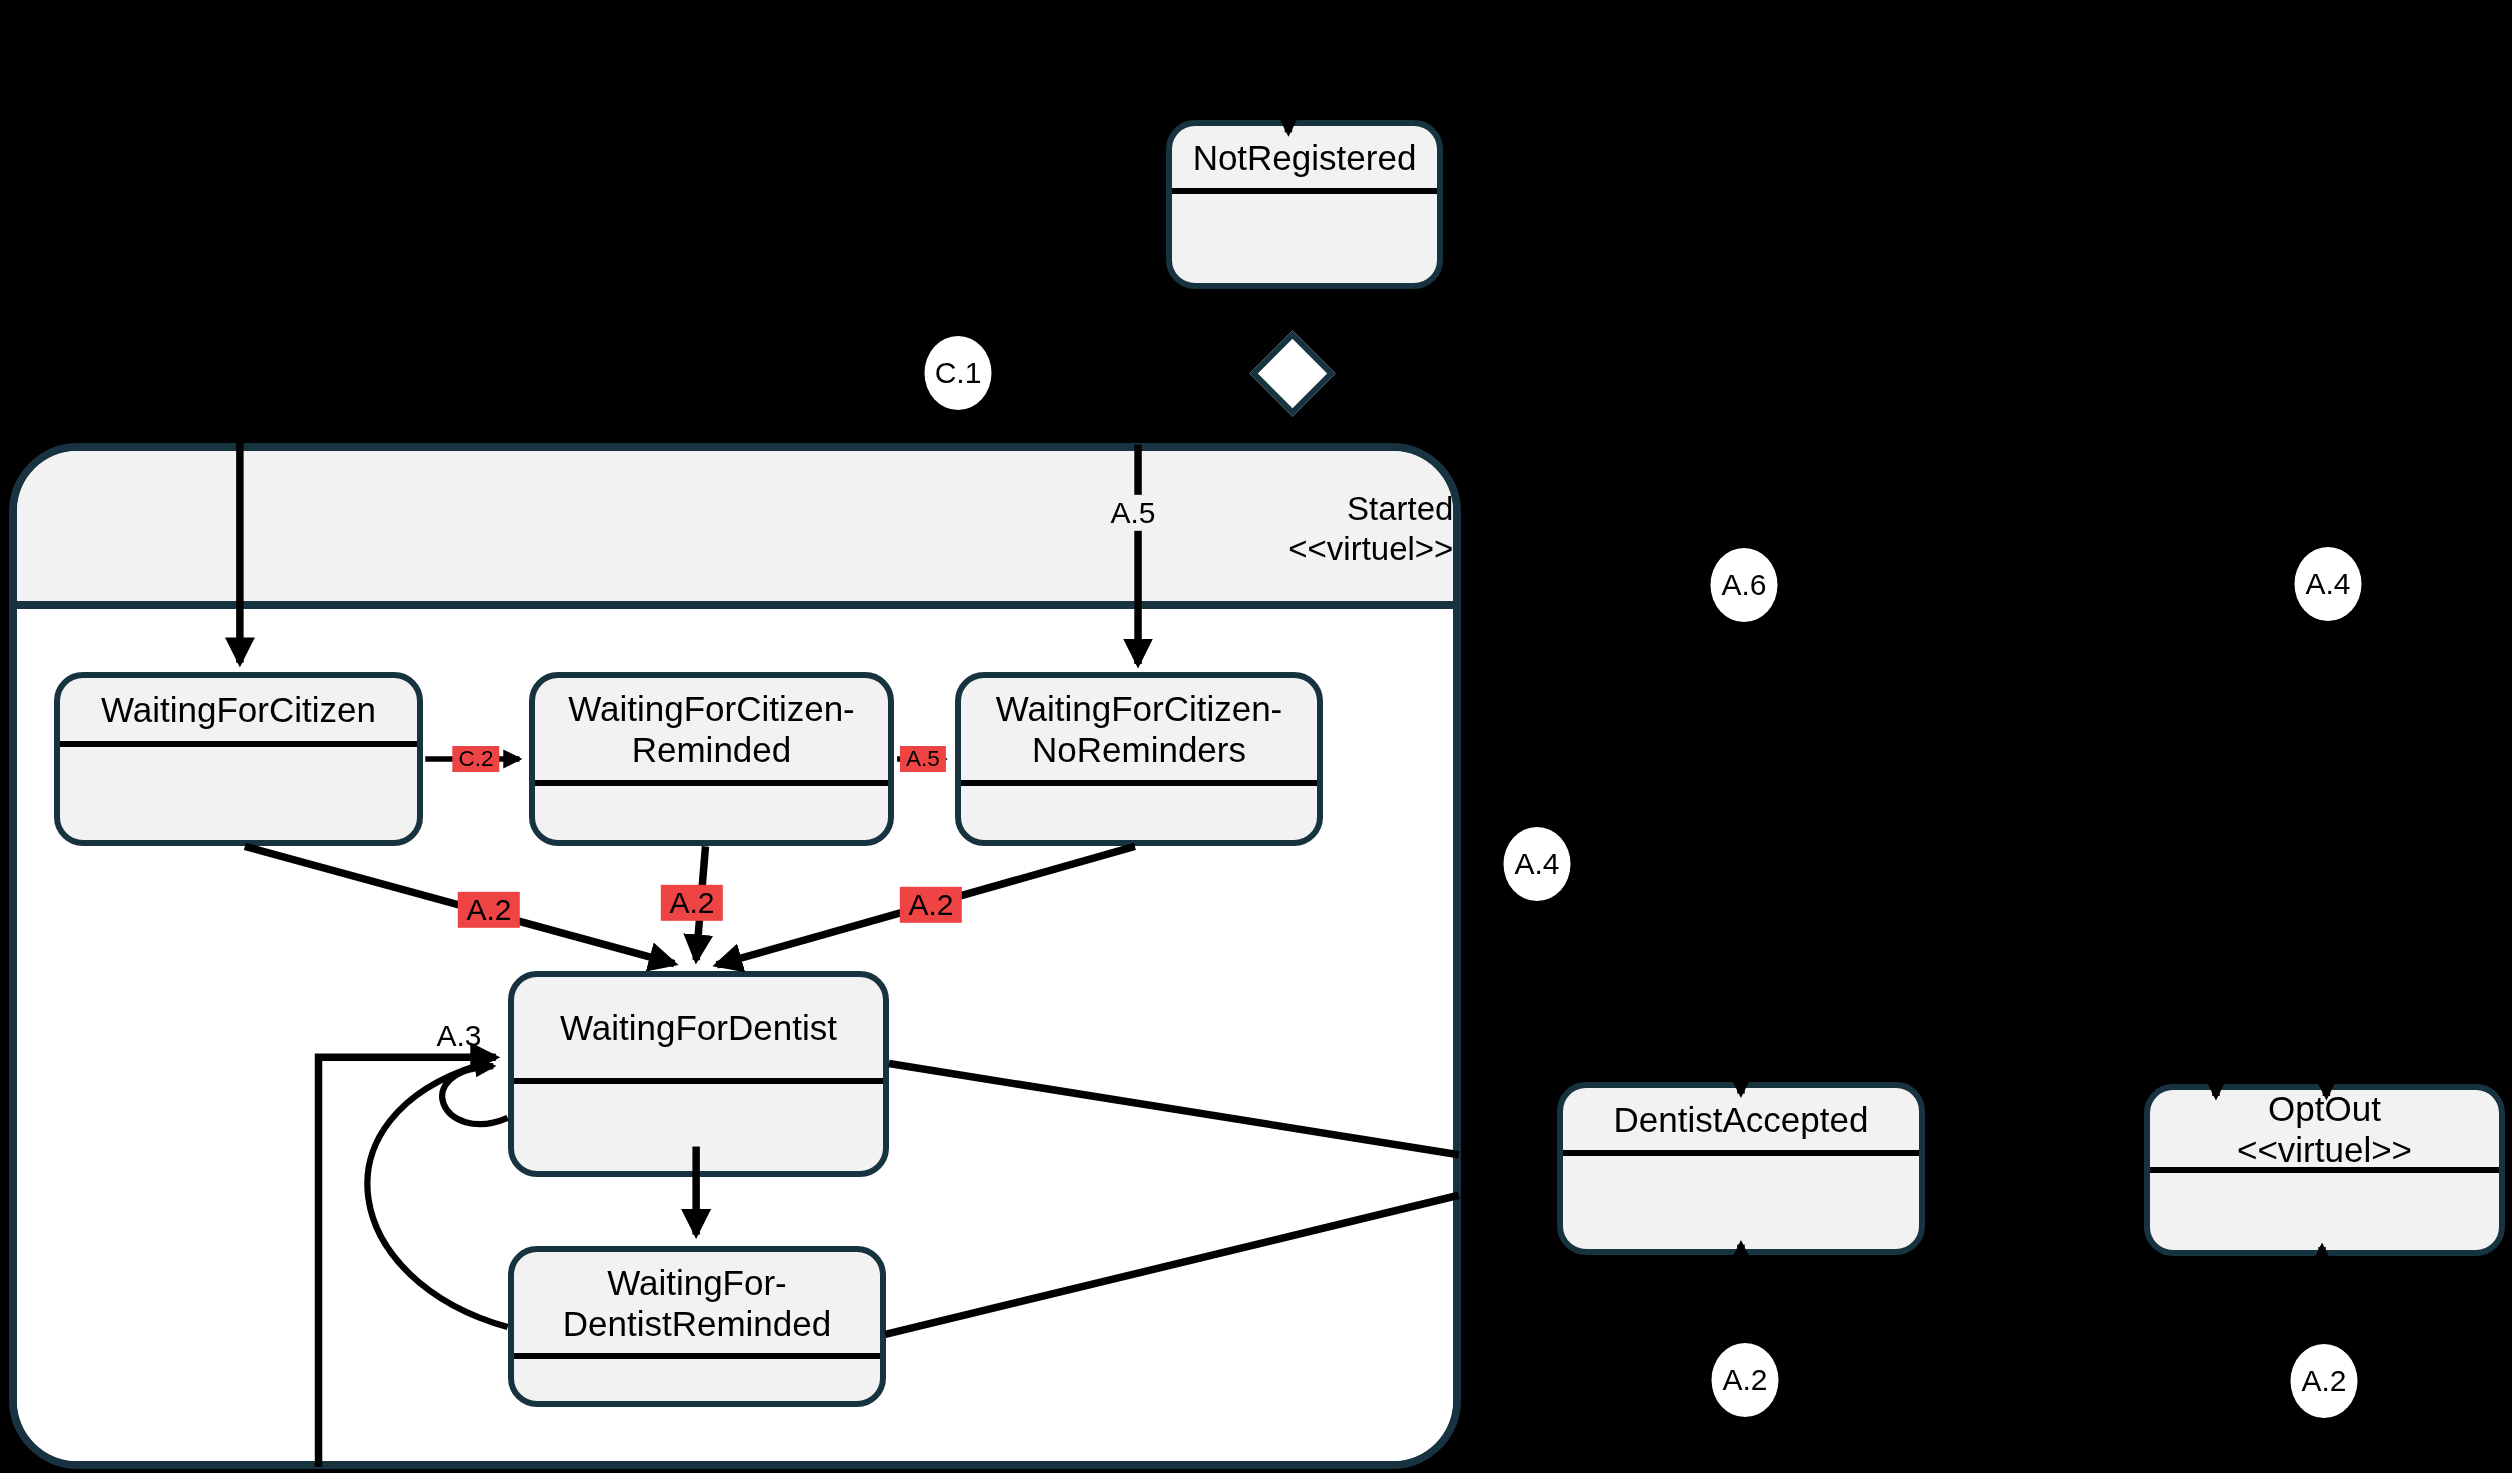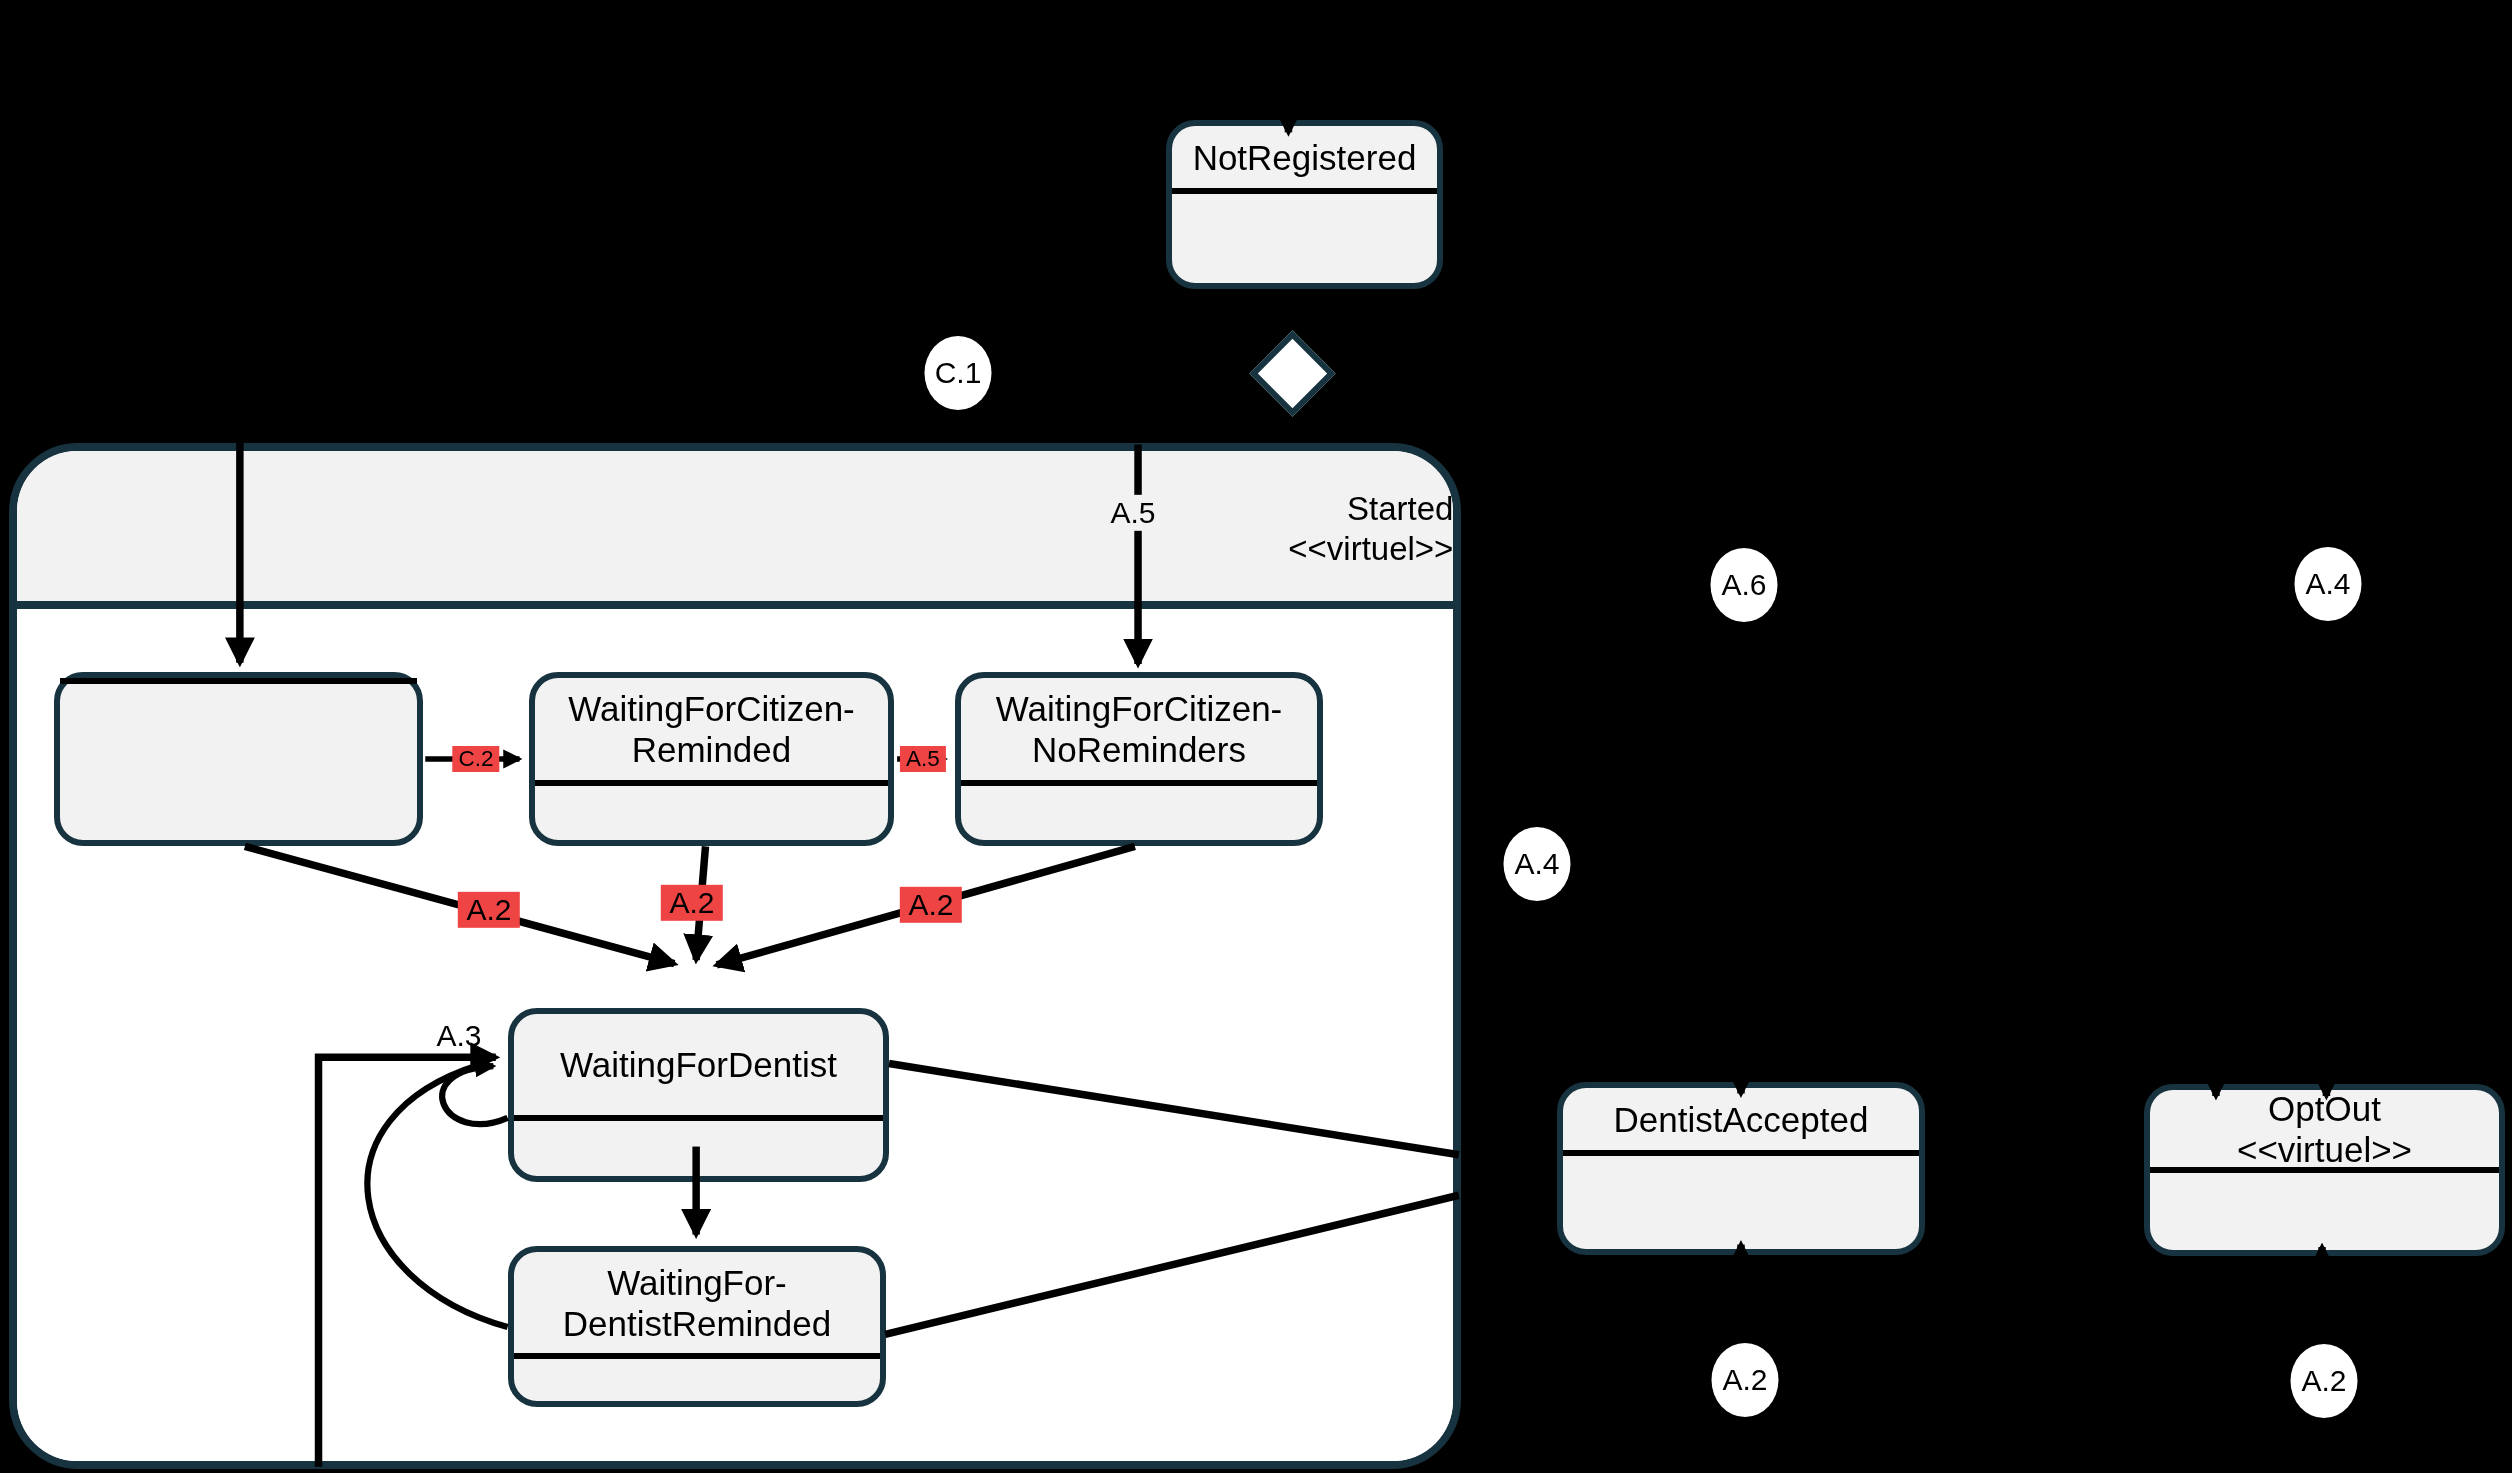--- a/index.html
+++ b/index.html
@@ -58,20 +58,23 @@
 
   <div class="state" style="left:1156px;top:120px;width:277px;height:169px;margin-left:10px;">
     <div class="st-title" style="height:62px;">
       <span>NotRegistered</span>
     </div>
     <div class="st-divider"></div>
     <div class="st-body"></div>
   </div>
 
   <div class="state" style="left:54px;top:672px;width:369px;height:174px;">
+    <div class="st-title" style="height:63px;">
+      <span>WaitingForCitizen</span>
+    </div>
     <div class="st-divider"></div>
     <div class="st-body"></div>
   </div>
 
   <div class="state" style="left:529px;top:672px;width:365px;height:174px;">
     <div class="st-title" style="height:102px;">
       <span>WaitingForCitizen-</span>
       <span>Reminded</span>
     </div>
     <div class="st-divider"></div>
@@ -80,21 +83,21 @@
 
   <div class="state" style="left:955px;top:672px;width:368px;height:174px;">
     <div class="st-title" style="height:102px;">
       <span>WaitingForCitizen-</span>
       <span>NoReminders</span>
     </div>
     <div class="st-divider"></div>
     <div class="st-body"></div>
   </div>
 
-  <div class="state" style="left:508px;top:971px;width:381px;height:174px;margin-top:37px;">
+  <div class="state" style="left:508px;top:971px;width:381px;height:206px;">
     <div class="st-title" style="height:101px;">
       <span>WaitingForDentist</span>
     </div>
     <div class="st-divider"></div>
     <div class="st-body"></div>
   </div>
 
   <div class="state" style="left:508px;top:1246px;width:378px;height:161px;justify-content:space-between;">
     <div class="st-title" style="height:101px;">
       <span>WaitingFor-</span>

